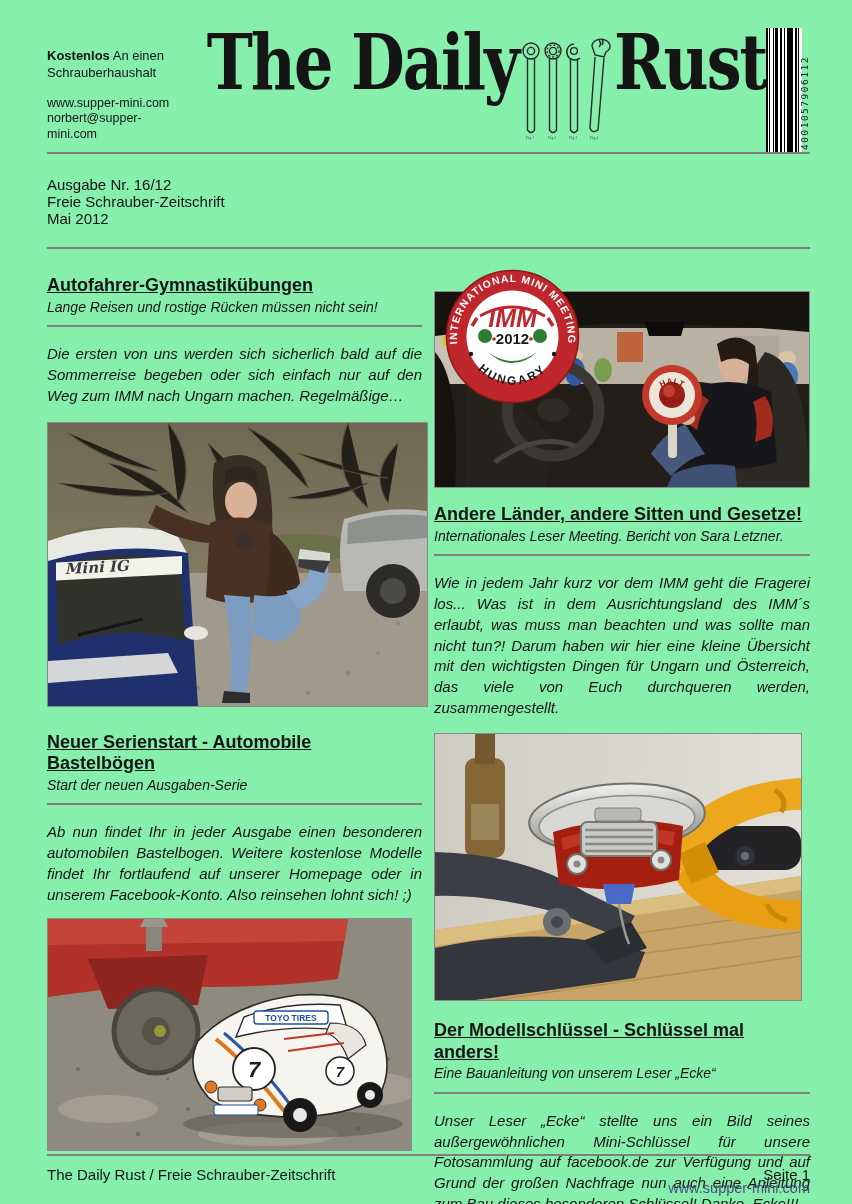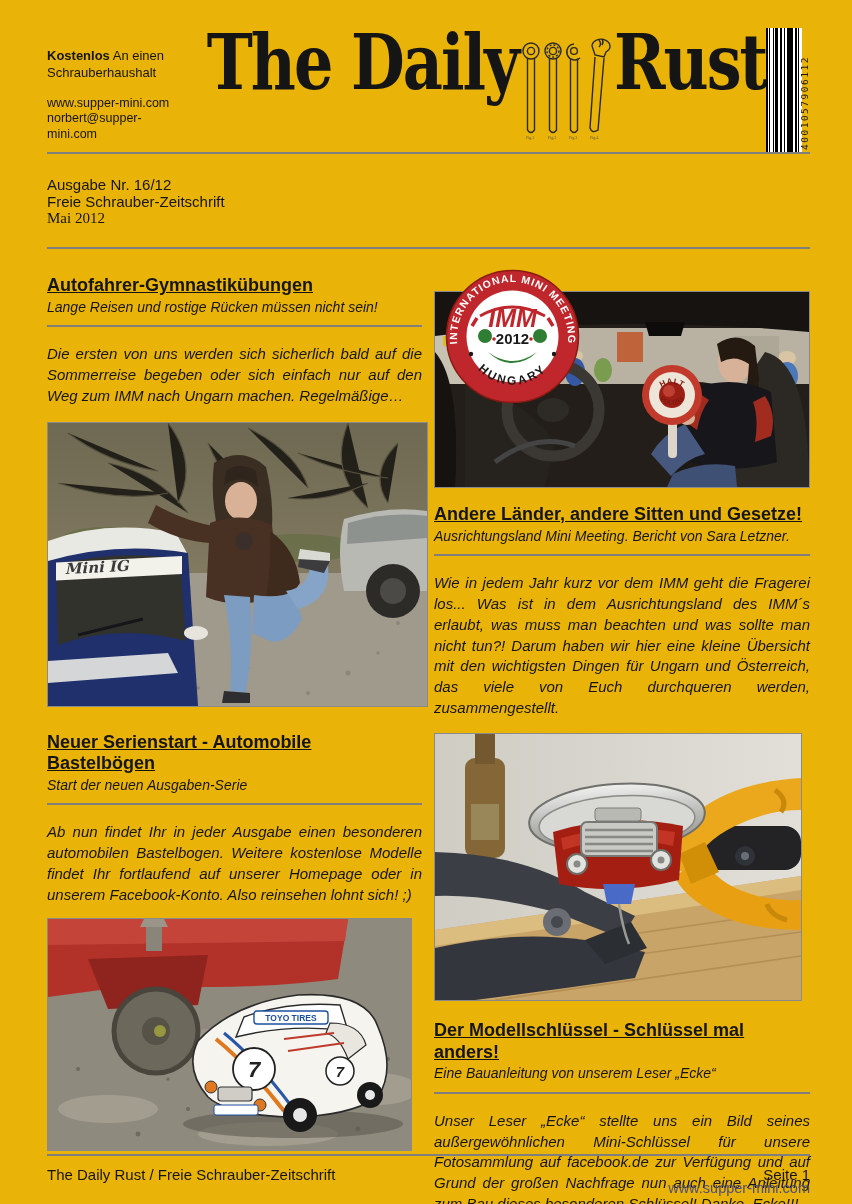--- a/index.html
+++ b/index.html
@@ -1,38 +1,38 @@
 <!DOCTYPE html>
 <html><head>
 <meta charset="utf-8">
 <style>
   html,body{margin:0;padding:0;background:#ffffff;}
   body{width:852px;height:1204px;font-family:"Liberation Sans",sans-serif;color:#151515;position:relative;overflow:hidden;}
-  .page{position:absolute;inset:0;background:#eab308;}
+  .page{position:absolute;inset:0;background:#86efac;}
   .content{margin:0 42px 0 47px;position:relative;}
 
   
   .masthead{display:flex;align-items:flex-start;padding-top:36px;height:116px;}
   .mast-left{width:152px;font-size:13px;line-height:1.3;padding-top:12px;}
   .mast-left .grp{margin-bottom:14px;}
   .mast-left .contact{font-size:12.5px;line-height:1.25;}
   .mast-title{flex:1;display:flex;align-items:flex-start;justify-content:center;gap:2px;margin-top:-4px;margin-left:21px;}
   .blackletter{font-family:"DejaVu Serif",serif;font-weight:700;font-size:62px;letter-spacing:-2px;transform:scaleY(1.25);line-height:1;white-space:nowrap;}
   .tools-svg{margin-top:6px;}
   .barcode{width:48px;height:124px;position:relative;margin-top:-8px;}
   .barcode .bars{position:absolute;left:0;top:0;width:36px;height:100%;
     background:repeating-linear-gradient(90deg,#000 0 1.5px,#fff 1.5px 3px,#000 3px 4.5px,#fff 4.5px 7px,#000 7px 8px,#fff 8px 9px,#000 9px 12px,#fff 12px 14.5px);}
   .barcode .num{position:absolute;right:0;top:2px;height:120px;writing-mode:vertical-rl;transform:rotate(180deg);
     font-family:"DejaVu Sans Mono",monospace;font-size:9.5px;letter-spacing:1.5px;}
 
   .rule{border:0;border-top:2px solid #7f7f7f;margin:0;}
   .infobar{display:flex;align-items:baseline;font-size:15px;margin:22px 0 20px 0;flex-direction:column;}
   .infobar span{flex:1;}
   .infobar .c{text-align:right;}
-  .infobar .r{text-align:center;font-family:Liberation Serif, serif;}
+  .infobar .r{text-align:center;}
 
   
   .columns{display:flex;gap:12px;margin-top:26px;}
   .col-l{width:375px;}
   .col-r{width:376px;}
 
   .article-title{font-size:18px;font-weight:bold;margin:0 0 2px 0;line-height:1.2;text-decoration:underline;}
   .article-sub{font-size:14px;font-style:italic;margin:0;line-height:1.25;}
   .article-rule{border:0;border-top:2px solid #7f7f7f;margin:9px 0 0 0;}
   .article-body{font-size:15px;line-height:1.39;text-align:justify;margin:17px 0 0 0;font-style:italic;}
@@ -343,21 +343,21 @@
               <text x="68.5" y="76" text-anchor="middle" font-size="15" font-weight="bold" fill="#1a1a1a" font-family="Liberation Sans,sans-serif">2012</text>
               <circle cx="50" cy="71" r="1.8" fill="#c0272d"></circle>
                 <circle cx="87" cy="71" r="1.8" fill="#c0272d"></circle>
               <path d="M44,84 Q68,102 93,84 Q82,95 68,95 Q55,95 44,84 Z" fill="#2e7d32"></path>
             </g>
           </svg>
         </figure>
 
         <article class="art-3">
           <h2 class="article-title">Andere Länder, andere Sitten und Gesetze!</h2>
-          <p class="article-sub">Ausrichtungsland Mini Meeting. Bericht von Sara Letzner.</p>
+          <p class="article-sub">Internationales Leser Meeting. Bericht von Sara Letzner.</p>
           <hr class="article-rule">
           <p class="article-body">Wie in jedem Jahr kurz vor dem IMM geht die Fragerei los... Was ist in dem Ausrichtungsland des IMM´s erlaubt, was muss man beachten und was sollte man nicht tun?! Darum haben wir hier eine kleine Übersicht mit den wichtigsten Dingen für Ungarn und Österreich, das viele von Euch durchqueren werden, zusammengestellt.</p>
         </article>
 
         <figure class="fig-r2">
           <svg width="366" height="266" viewBox="0 0 366 266">
             <defs>
               <linearGradient id="wall" x1="0" y1="0" x2="1" y2="0">
                 <stop offset="0" stop-color="#cfccc4"></stop>
                   <stop offset="1" stop-color="#e2dfd8"></stop>

